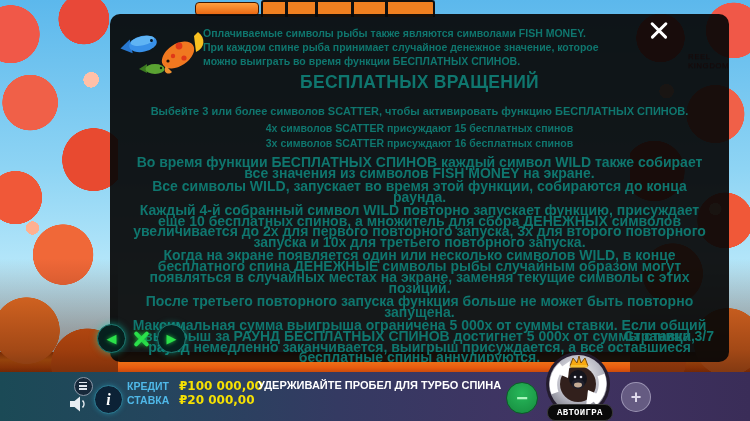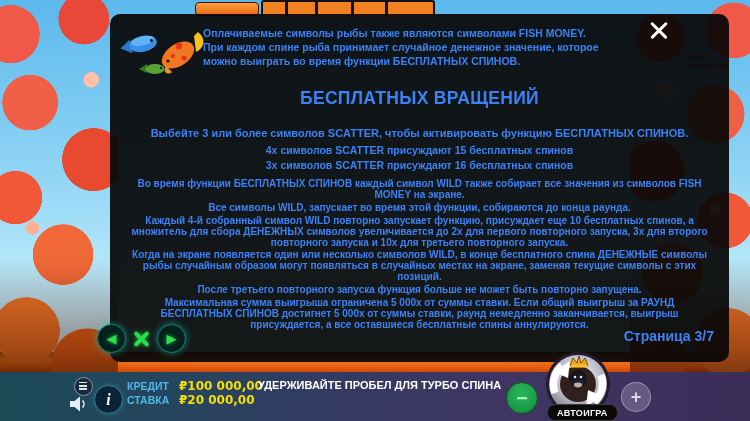--- a/index.html
+++ b/index.html
@@ -34,31 +34,31 @@
     radial-gradient(circle 46px at 78% 58%, #f05838 0 60%, transparent 61%),
     radial-gradient(circle 50px at 35% 72%, #f06838 0 60%, transparent 61%),
     radial-gradient(circle 56px at 80% 90%, #f07428 0 60%, transparent 61%),
     radial-gradient(circle 52px at 20% 95%, #e86018 0 60%, transparent 61%);}
   .tree::after{content:"";position:absolute;inset:0;background:linear-gradient(180deg,transparent 68%,rgba(70,20,0,0.45) 92%,rgba(40,10,0,0.6));}
   .ground{position:absolute;left:0;top:352px;width:750px;height:22px;z-index:1;
     background:linear-gradient(180deg,#a03c08 0%,#f07818 35%,#e85c10 70%,#c04408 100%);}
   .rk-logo{position:absolute;left:688px;top:10px;z-index:3;color:#d41818;font-size:8px;font-weight:normal;letter-spacing:0.4px;text-shadow:0 1px 1px rgba(0,0,0,0.4);margin-top:42px;}
   
   .dialog{position:absolute;left:110px;top:14px;width:619px;height:348px;z-index:4;
-    background:rgba(8,8,8,0.93);border-radius:10px;color:#3b82f6;font-weight:bold;overflow:hidden;}
+    background:rgba(8,8,8,0.93);border-radius:10px;color:#0f766e;font-weight:bold;overflow:hidden;}
   .close-x{position:absolute;left:646px;top:17px;width:26px;height:26px;z-index:6;cursor:pointer;}
   .close-x::before,.close-x::after{content:"";position:absolute;left:2px;top:12px;width:22px;height:2.6px;background:#fff;border-radius:2px;}
   .close-x::before{transform:rotate(45deg);} .close-x::after{transform:rotate(-45deg);}
   .fish-group{position:absolute;left:8px;top:14px;width:88px;height:52px;}
   .intro{position:absolute;left:93px;top:13px;width:400px;font-size:10.5px;line-height:13.8px;text-align:left;}
   .dialog-flow{position:absolute;top:58px;left:0;right:0;text-align:center;}
-  .heading{font-size:17.5px;letter-spacing:0.3px;margin-top:16px;}
-  .subheading{margin-top:18px;font-size:11px;}
+  .heading{font-size:17.5px;letter-spacing:0.3px;}
+  .subheading{margin-top:12px;font-size:11px;}
   .scatter{margin-top:4px;font-size:10.5px;line-height:15px;}
-  .paras{margin-top:6px;font-size:10px;line-height:10.9px;padding:0 19px;}
+  .paras{margin-top:6px;font-size:14px;line-height:10.9px;padding:0 19px;}
   .paras div{margin-bottom:2px;}
   .page-label{position:absolute;right:15px;bottom:18px;font-size:14px;}
   
   .nav-controls{position:absolute;left:97px;top:324px;z-index:6;display:flex;align-items:center;gap:4px;}
   .nav-circle{width:27px;height:27px;border-radius:50%;background:#06201e;border:1.5px solid #1f7a72;
     box-shadow:0 0 7px rgba(0,220,190,0.55);display:flex;align-items:center;justify-content:center;
     color:#2be04a;font-size:13px;line-height:1;cursor:pointer;text-shadow:0 0 4px #1fc040;}
   .nav-xwrap{position:relative;width:23px;height:27px;cursor:pointer;}
   .nav-xwrap::before,.nav-xwrap::after{content:"";position:absolute;left:2px;top:12px;width:19px;height:4px;background:#2be04a;border-radius:2px;box-shadow:0 0 5px #1fc040;}
   .nav-xwrap::before{transform:rotate(45deg);} .nav-xwrap::after{transform:rotate(-45deg);}
@@ -76,21 +76,21 @@
   .cb-row{display:flex;align-items:center;}
   .cb-label{color:#4fb8e8;font-size:10.5px;font-weight:bold;width:52px;}
   .cb-value{color:#f5e003;font-size:12px;font-weight:bold;font-family:"DejaVu Sans","Liberation Sans",sans-serif;}
   .turbo-hint{position:absolute;left:258px;top:7px;color:#fff;font-size:11px;font-weight:bold;white-space:nowrap;}
   .minus-btn{position:absolute;left:506px;top:10px;width:30px;height:30px;border-radius:50%;background:radial-gradient(circle at 50% 35%,#27b85a,#168a3e);
     border:1px solid #0c5a28;display:flex;align-items:center;justify-content:center;color:#aef8c0;font-size:20px;font-weight:bold;line-height:0;cursor:pointer;}
   .plus-btn{position:absolute;left:621px;top:10px;width:28px;height:28px;border-radius:50%;background:rgba(150,145,175,0.45);
     border:1px solid rgba(210,205,230,0.5);display:flex;align-items:center;justify-content:center;color:#ded9ea;font-size:18px;font-weight:bold;line-height:0;cursor:pointer;}
   .spin-btn{position:absolute;left:545px;top:351px;width:66px;height:66px;z-index:6;cursor:pointer;}
   .autoplay-btn{position:absolute;left:547px;top:404px;z-index:7;background:#0a0a0a;border:1px solid #3a3a3a;border-radius:8px;
-    color:#fff;font-size:9px;font-weight:bold;padding:2.5px 9px;letter-spacing:0.3px;cursor:pointer;white-space:nowrap;}
+    color:#fff;font-size:9px;font-weight:bold;padding:2.5px 9px;letter-spacing:0.3px;cursor:pointer;white-space:nowrap;font-family:Liberation Mono, monospace;}
 </style>
 </head>
 <body>
 
 <div class="stage">
 
   <div class="logo-strip">
     <div class="logo-bar"></div>
     <div class="logo-teeth"></div>
   </div>

